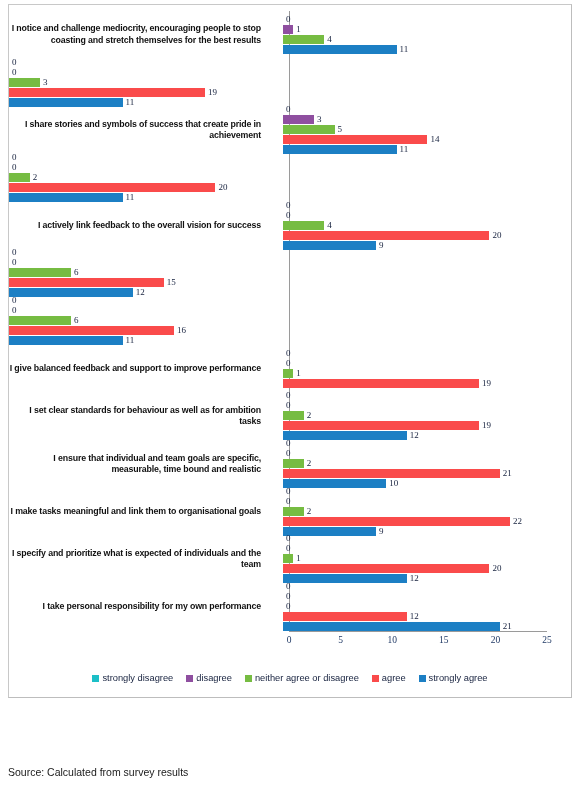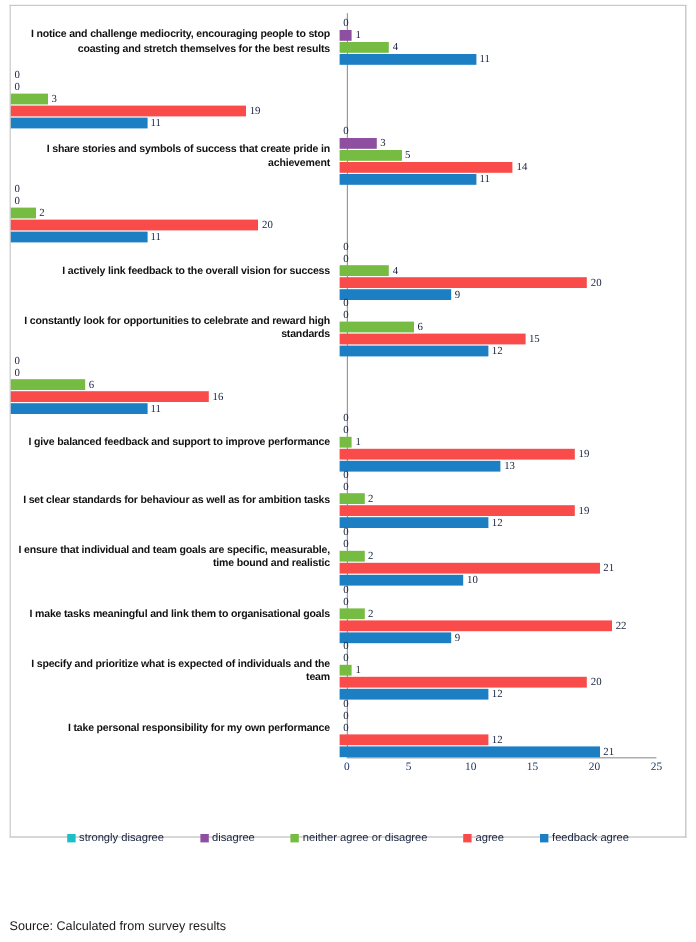--- a/index.html
+++ b/index.html
@@ -32,21 +32,21 @@
   .cat-row{
     position:absolute;
     left:0;
     width:562px;
     display:flex;
     flex-direction:row;
     align-items:center;
   }
   .cat-label{
     width:274px;
-    padding-right:8px;
+    padding-right:22px;
     box-sizing:border-box;
     text-align:right;
     font-size:8.8px;
     font-weight:bold;
     line-height:11.5px;
     color:#111111;
     letter-spacing:-0.15px;
   }
   .cat-bars{
     position:relative;
@@ -101,26 +101,26 @@
     top:0;
     transform:translateX(-50%);
     font-size:9.5px;
     color:#1f3864;
     font-family:"Liberation Serif", serif;
   }
 
   
   .legend{
     position:absolute;
-    left:0;top:688px;
+    left:0;top:668px;
     width:562px;
     display:flex;
     justify-content:center;
     align-items:center;
-    gap:30px;
+    gap:13px;
   }
   .legend-item{
     display:flex;align-items:center;gap:3px;
     font-size:9.3px;
     color:#16213e;
     white-space:nowrap;
   }
   .swatch{width:7px;height:7px;display:block;}
 
   
@@ -280,21 +280,20 @@
                 <div class="bar-val">20</div>
               </div>
               <div class="bar-line">
                 <div class="bar" style="width: 92.88px; background: rgb(28, 127, 196);"></div>
                 <div class="bar-val">9</div>
               </div>
             </div>
           </div>
         </div>
         <div class="cat-row" style="top: 244.462px; height: 47.6923px;">
-          <div class="cat-label">I constantly look for opportunities to celebrate and reward high standards</div>
           <div class="cat-bars">
             <div style="position: absolute; left: 0px; top: 50%; transform: translateY(-50%); width: 282px;">
               <div class="bar-line">
                 <div class="bar" style="width: 0px; background: rgb(28, 191, 199);"></div>
                 <div class="bar-val zero">0</div>
               </div>
               <div class="bar-line">
                 <div class="bar" style="width: 0px; background: rgb(143, 79, 160);"></div>
                 <div class="bar-val zero">0</div>
               </div>
@@ -351,24 +350,20 @@
                 <div class="bar" style="width: 0px; background: rgb(143, 79, 160);"></div>
                 <div class="bar-val zero">0</div>
               </div>
               <div class="bar-line">
                 <div class="bar" style="width: 10.32px; background: rgb(118, 188, 66);"></div>
                 <div class="bar-val">1</div>
               </div>
               <div class="bar-line">
                 <div class="bar" style="width: 196.08px; background: rgb(250, 75, 75);"></div>
                 <div class="bar-val">19</div>
-              </div>
-              <div class="bar-line">
-                <div class="bar" style="width: 134.16px; background: rgb(28, 127, 196);"></div>
-                <div class="bar-val">13</div>
               </div>
             </div>
           </div>
         </div>
         <div class="cat-row" style="top: 387.538px; height: 47.6923px;">
           <div class="cat-label">I set clear standards for behaviour as well as for ambition tasks</div>
           <div class="cat-bars">
             <div style="position: absolute; left: 0px; top: 50%; transform: translateY(-50%); width: 282px;">
               <div class="bar-line">
                 <div class="bar" style="width: 0px; background: rgb(28, 191, 199);"></div>
@@ -514,20 +509,20 @@
         <div class="legend-item">
           <span class="swatch" style="background: rgb(118, 188, 66);"></span>
           <span>neither agree or disagree</span>
         </div>
         <div class="legend-item">
           <span class="swatch" style="background: rgb(250, 75, 75);"></span>
           <span>agree</span>
         </div>
         <div class="legend-item">
           <span class="swatch" style="background: rgb(28, 127, 196);"></span>
-          <span>feedback agree</span>
+          <span>strongly agree</span>
         </div>
       </div>
   </div>
 
   <div class="source">Source: Calculated from survey results</div>
 
 </div>
 
 </body></html>

